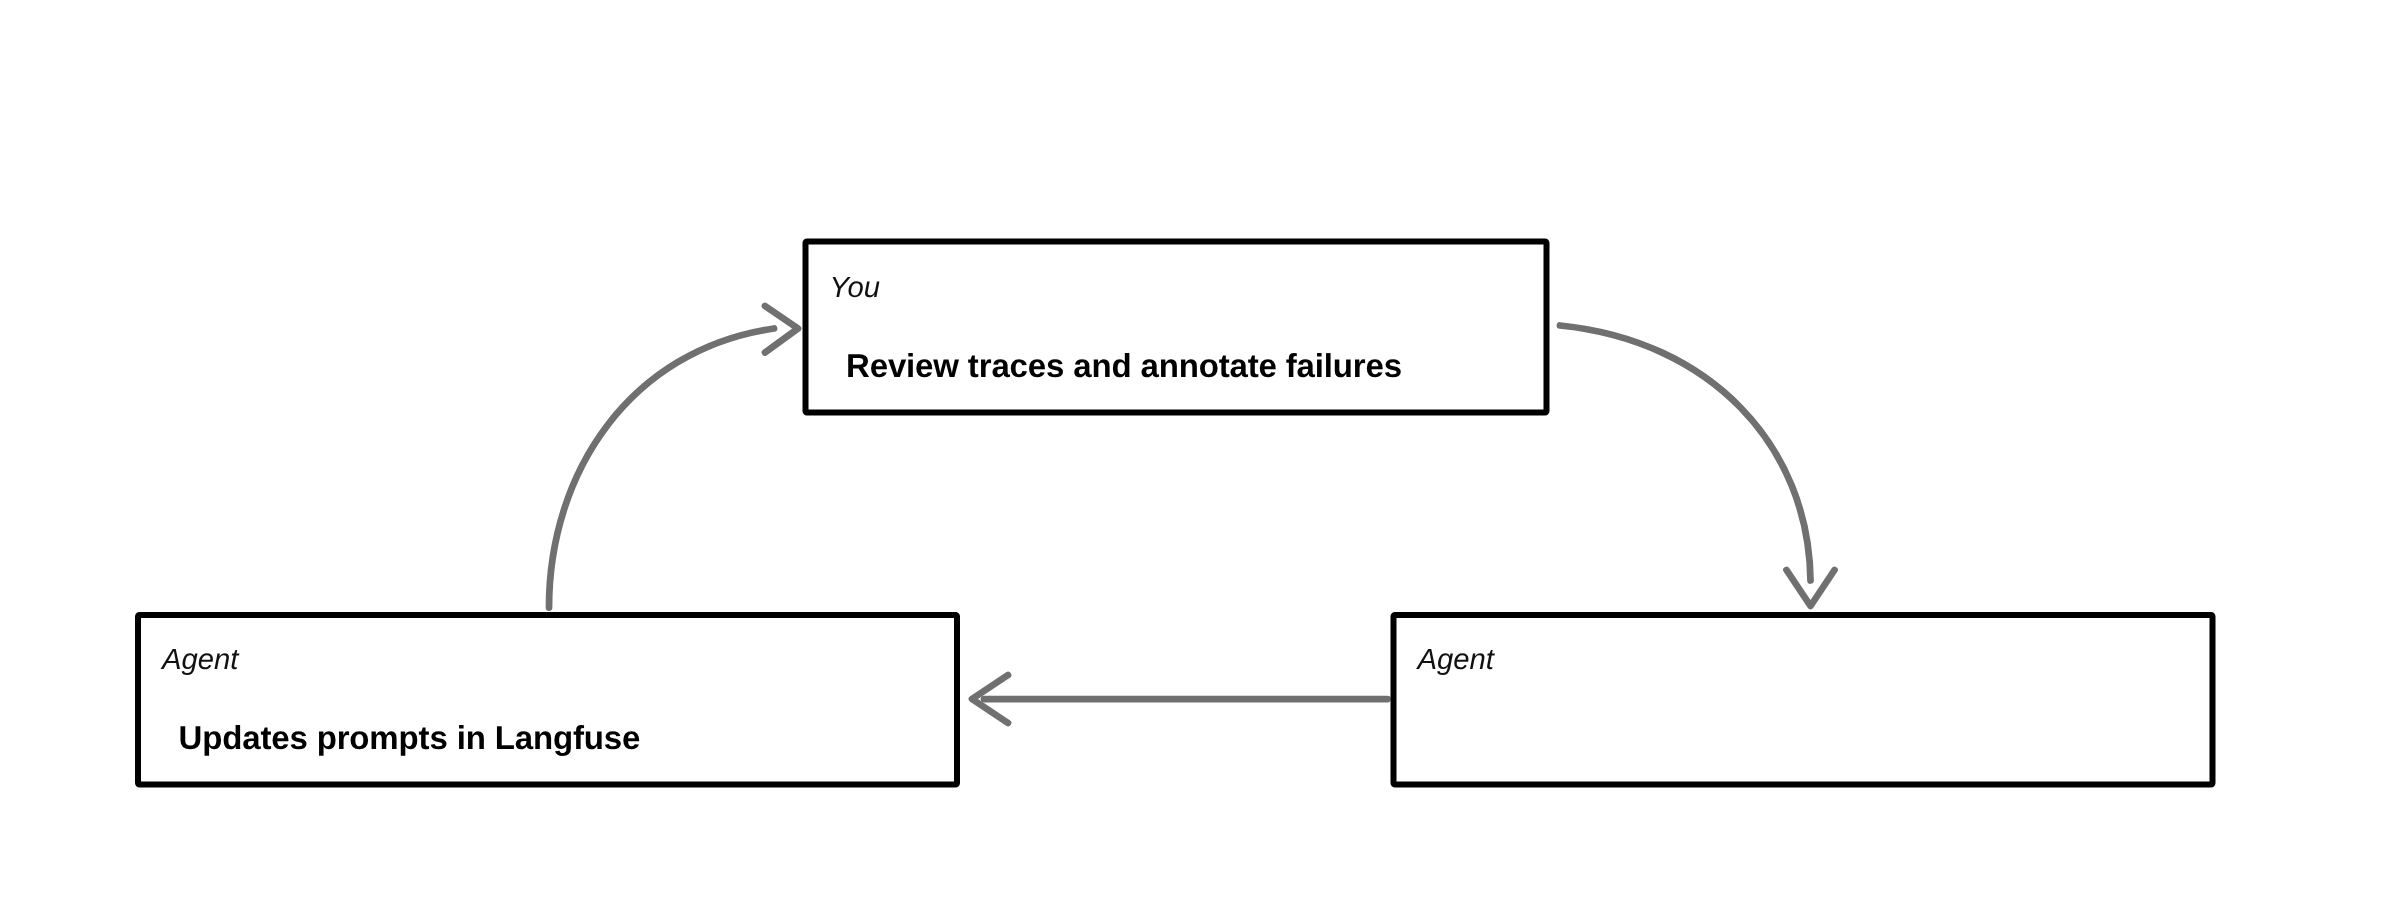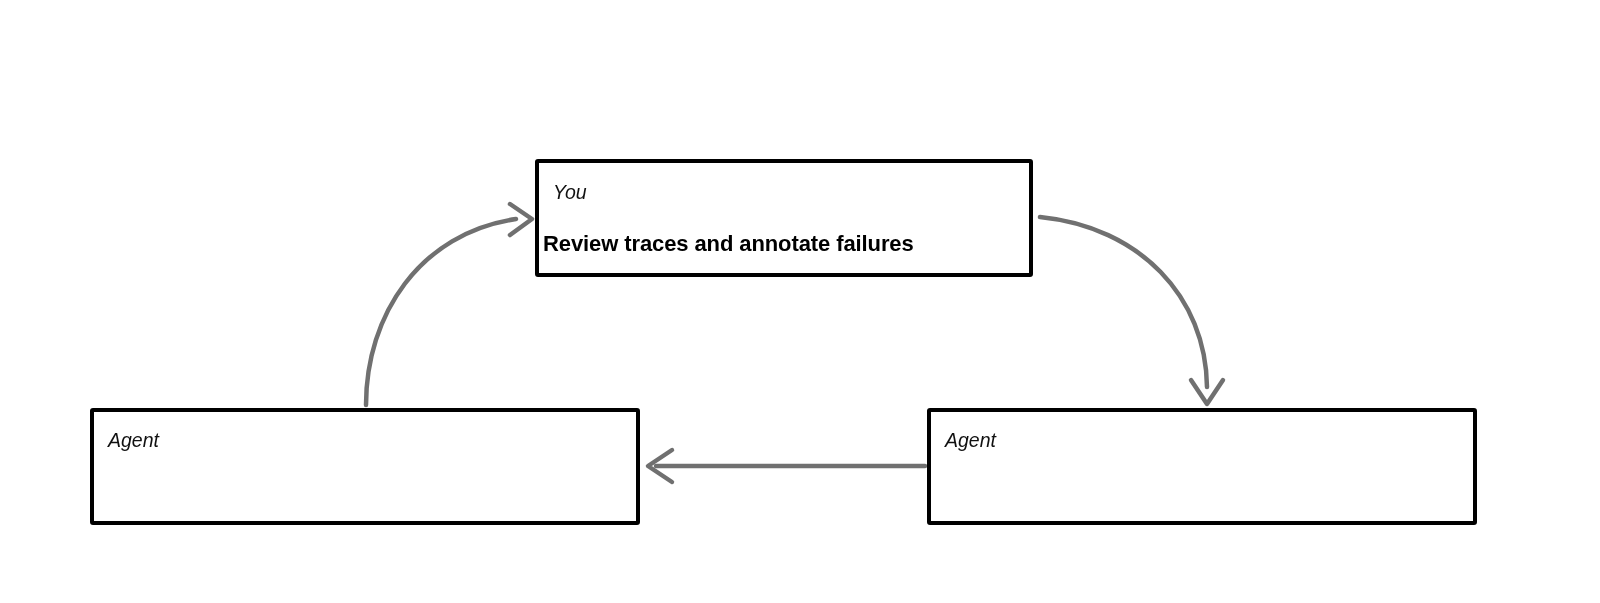--- a/index.html
+++ b/index.html
@@ -41,21 +41,21 @@
     left: 14px;
     font-style: italic;
     font-weight: 400;
     font-size: 19.5px;
     line-height: 22px;
     color: #111111;
     white-space: nowrap;
   }
   .node-title {
     position: absolute;
-    left: 4px;
+    left: 25px;
     font-weight: 700;
     font-size: 22px;
     line-height: 26px;
     color: #000000;
     letter-spacing: -0.1px;
     white-space: nowrap;
   }
   
   #node-you {
     left: 535px;
@@ -111,15 +111,16 @@
     <div class="node-role">You</div>
     <div class="node-title">Review traces and annotate failures</div>
   </div>
 
   <div class="node" id="node-fetches">
     <div class="node-role">Agent</div>
   </div>
 
   <div class="node" id="node-updates">
     <div class="node-role">Agent</div>
+    <div class="node-title">Updates prompts in Langfuse</div>
   </div>
 
 </div>
 
 </body></html>

